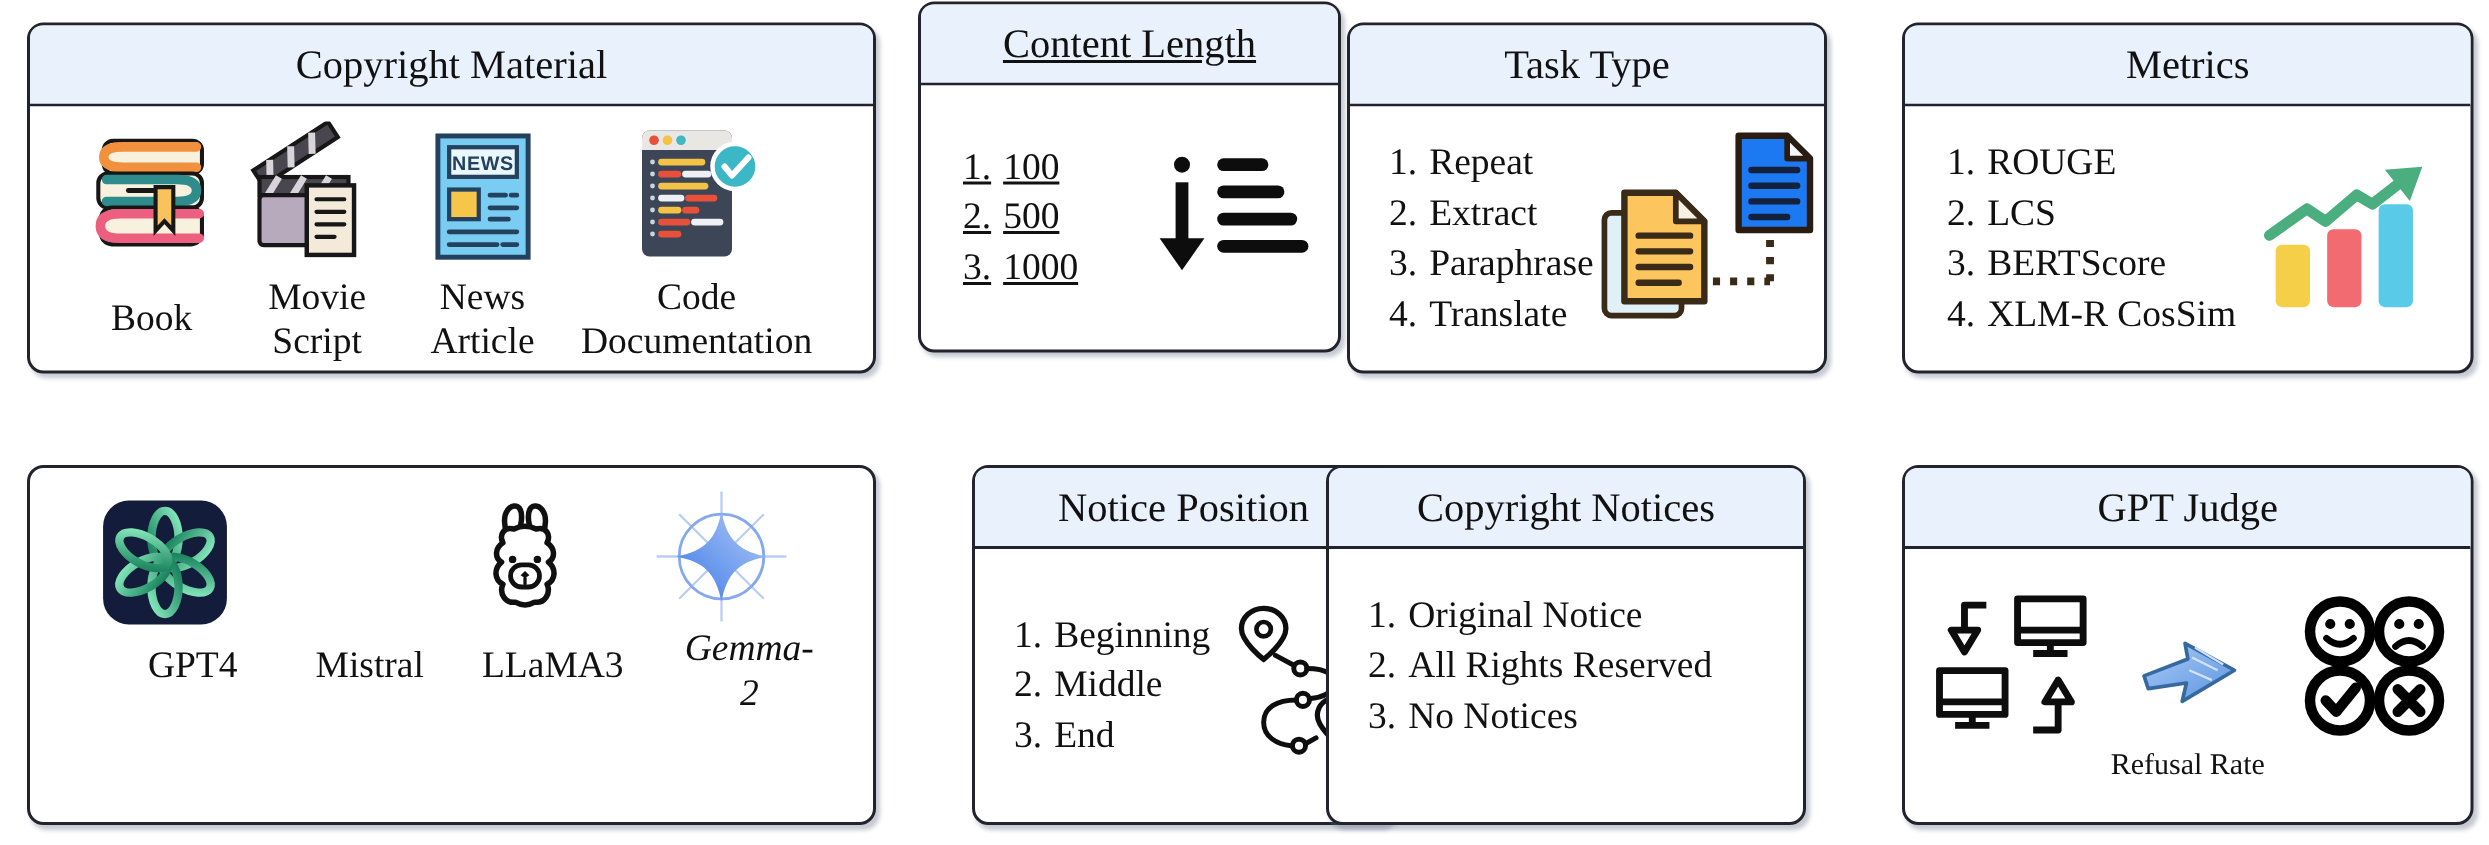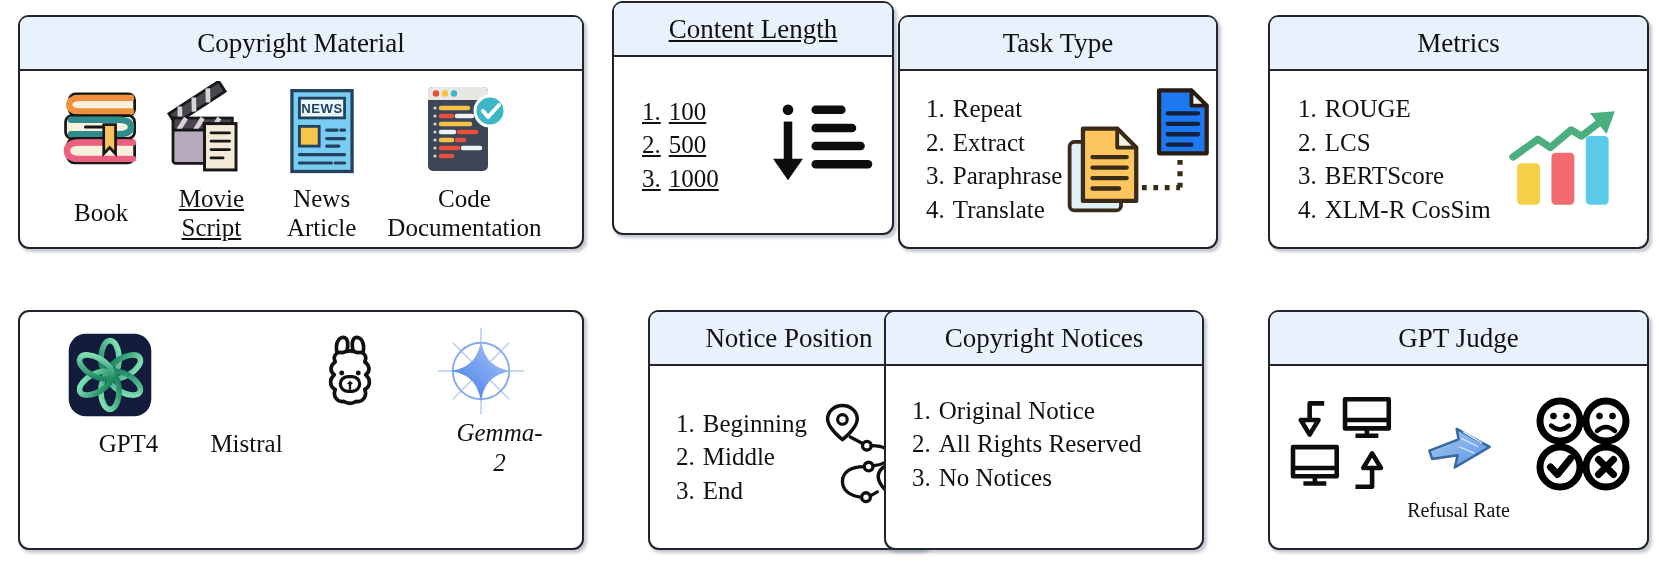--- a/index.html
+++ b/index.html
@@ -44,21 +44,21 @@
             <rect x="16" y="32" width="76" height="25" rx="7" fill="#f8f1de" stroke="#171717" stroke-width="3"></rect>
             <path d="M22,36.5 H74 Q88,36.5 88,44.5 Q88,52.5 74,52.5 H22" fill="none" stroke="#2f8c8c" stroke-width="7" stroke-linecap="round"></path>
             <path d="M38,44.5 H58" stroke="#171717" stroke-width="3.5" stroke-linecap="round"></path>
             <rect x="18" y="57" width="74" height="27" rx="8" fill="#f8f1de" stroke="#171717" stroke-width="3"></rect>
             <path d="M90,61.5 H32 Q17.5,61.5 17.5,70.5 Q17.5,79.5 32,79.5 H90" fill="none" stroke="#ec5f7e" stroke-width="7" stroke-linecap="round"></path>
             <path d="M58,42 V74 L64.5,67 L71,74 V42 Z" fill="#f8c35c" stroke="#171717" stroke-width="3"></path>
           </svg>
         </div>
         <div class="caption">Book</div>
       </div>
-      <div class="icon-col" style="width:116px;text-decoration:underline;">
+      <div class="icon-col" style="width:116px;">
         <div class="icon-box">
           <svg width="102" height="100" viewBox="0 0 110 100">
             <g transform="rotate(-33 20 40)">
               <rect x="16" y="27" width="64" height="13" fill="#4a4650" stroke="#171717" stroke-width="3"></rect>
               <path d="M30,27 l-8,13 M48,27 l-8,13 M66,27 l-8,13" stroke="#d8d4da" stroke-width="5"></path>
             </g>
             <rect x="14" y="36" width="64" height="13" fill="#4a4650" stroke="#171717" stroke-width="3"></rect>
             <path d="M28,36 l-8,13 M46,36 l-8,13 M64,36 l-8,13" stroke="#d8d4da" stroke-width="5"></path>
             <rect x="14" y="49" width="64" height="36" rx="3" fill="#b6aabc" stroke="#171717" stroke-width="3"></rect>
             <rect x="48" y="42" width="34" height="50" fill="#f3ead9" stroke="#171717" stroke-width="3.2"></rect>
@@ -261,20 +261,21 @@
               <path d="M63,33 C69,15 58,9 54,14 C51,18 53,28 55,32 Z" fill="#ffffff" stroke-width="4"></path>
               <path d="M42,29 Q50,25 58,29 C65,27 69,33 66,39 C72,43 72,50 67,53 C73,58 72,66 66,69 C69,76 64,83 57,82 Q50,86 43,82 C36,83 31,76 34,69 C28,66 27,58 33,53 C28,50 28,43 34,39 C31,33 35,27 42,29 Z" fill="#ffffff" stroke-width="4"></path>
               <circle cx="41" cy="51" r="2.7" fill="#101010" stroke="none"></circle>
               <circle cx="59" cy="51" r="2.7" fill="#101010" stroke="none"></circle>
               <rect x="39.5" y="55" width="21" height="16" rx="8" fill="#ffffff" stroke-width="3.5"></rect>
               <path d="M50,59.5 L46.8,62.5 Q50,65.5 53.2,62.5 Z" fill="#101010" stroke="none"></path>
               <path d="M50,64.5 V68.5" stroke-width="2.4"></path>
             </g>
           </svg>
         </div>
+        <div class="caption one-line">LLaMA3</div>
       </div>
       <div class="icon-col" style="width:122px;font-style:italic;">
         <div class="icon-box" style="height:96px;">
           <svg width="94" height="94" viewBox="0 0 100 100">
             <defs>
               <linearGradient id="gg" x1="1" y1="0" x2="0" y2="1">
                 <stop offset="0" stop-color="#b3cbf7"></stop>
                   <stop offset="1" stop-color="#3b78e6"></stop>
               </linearGradient>
             </defs>

